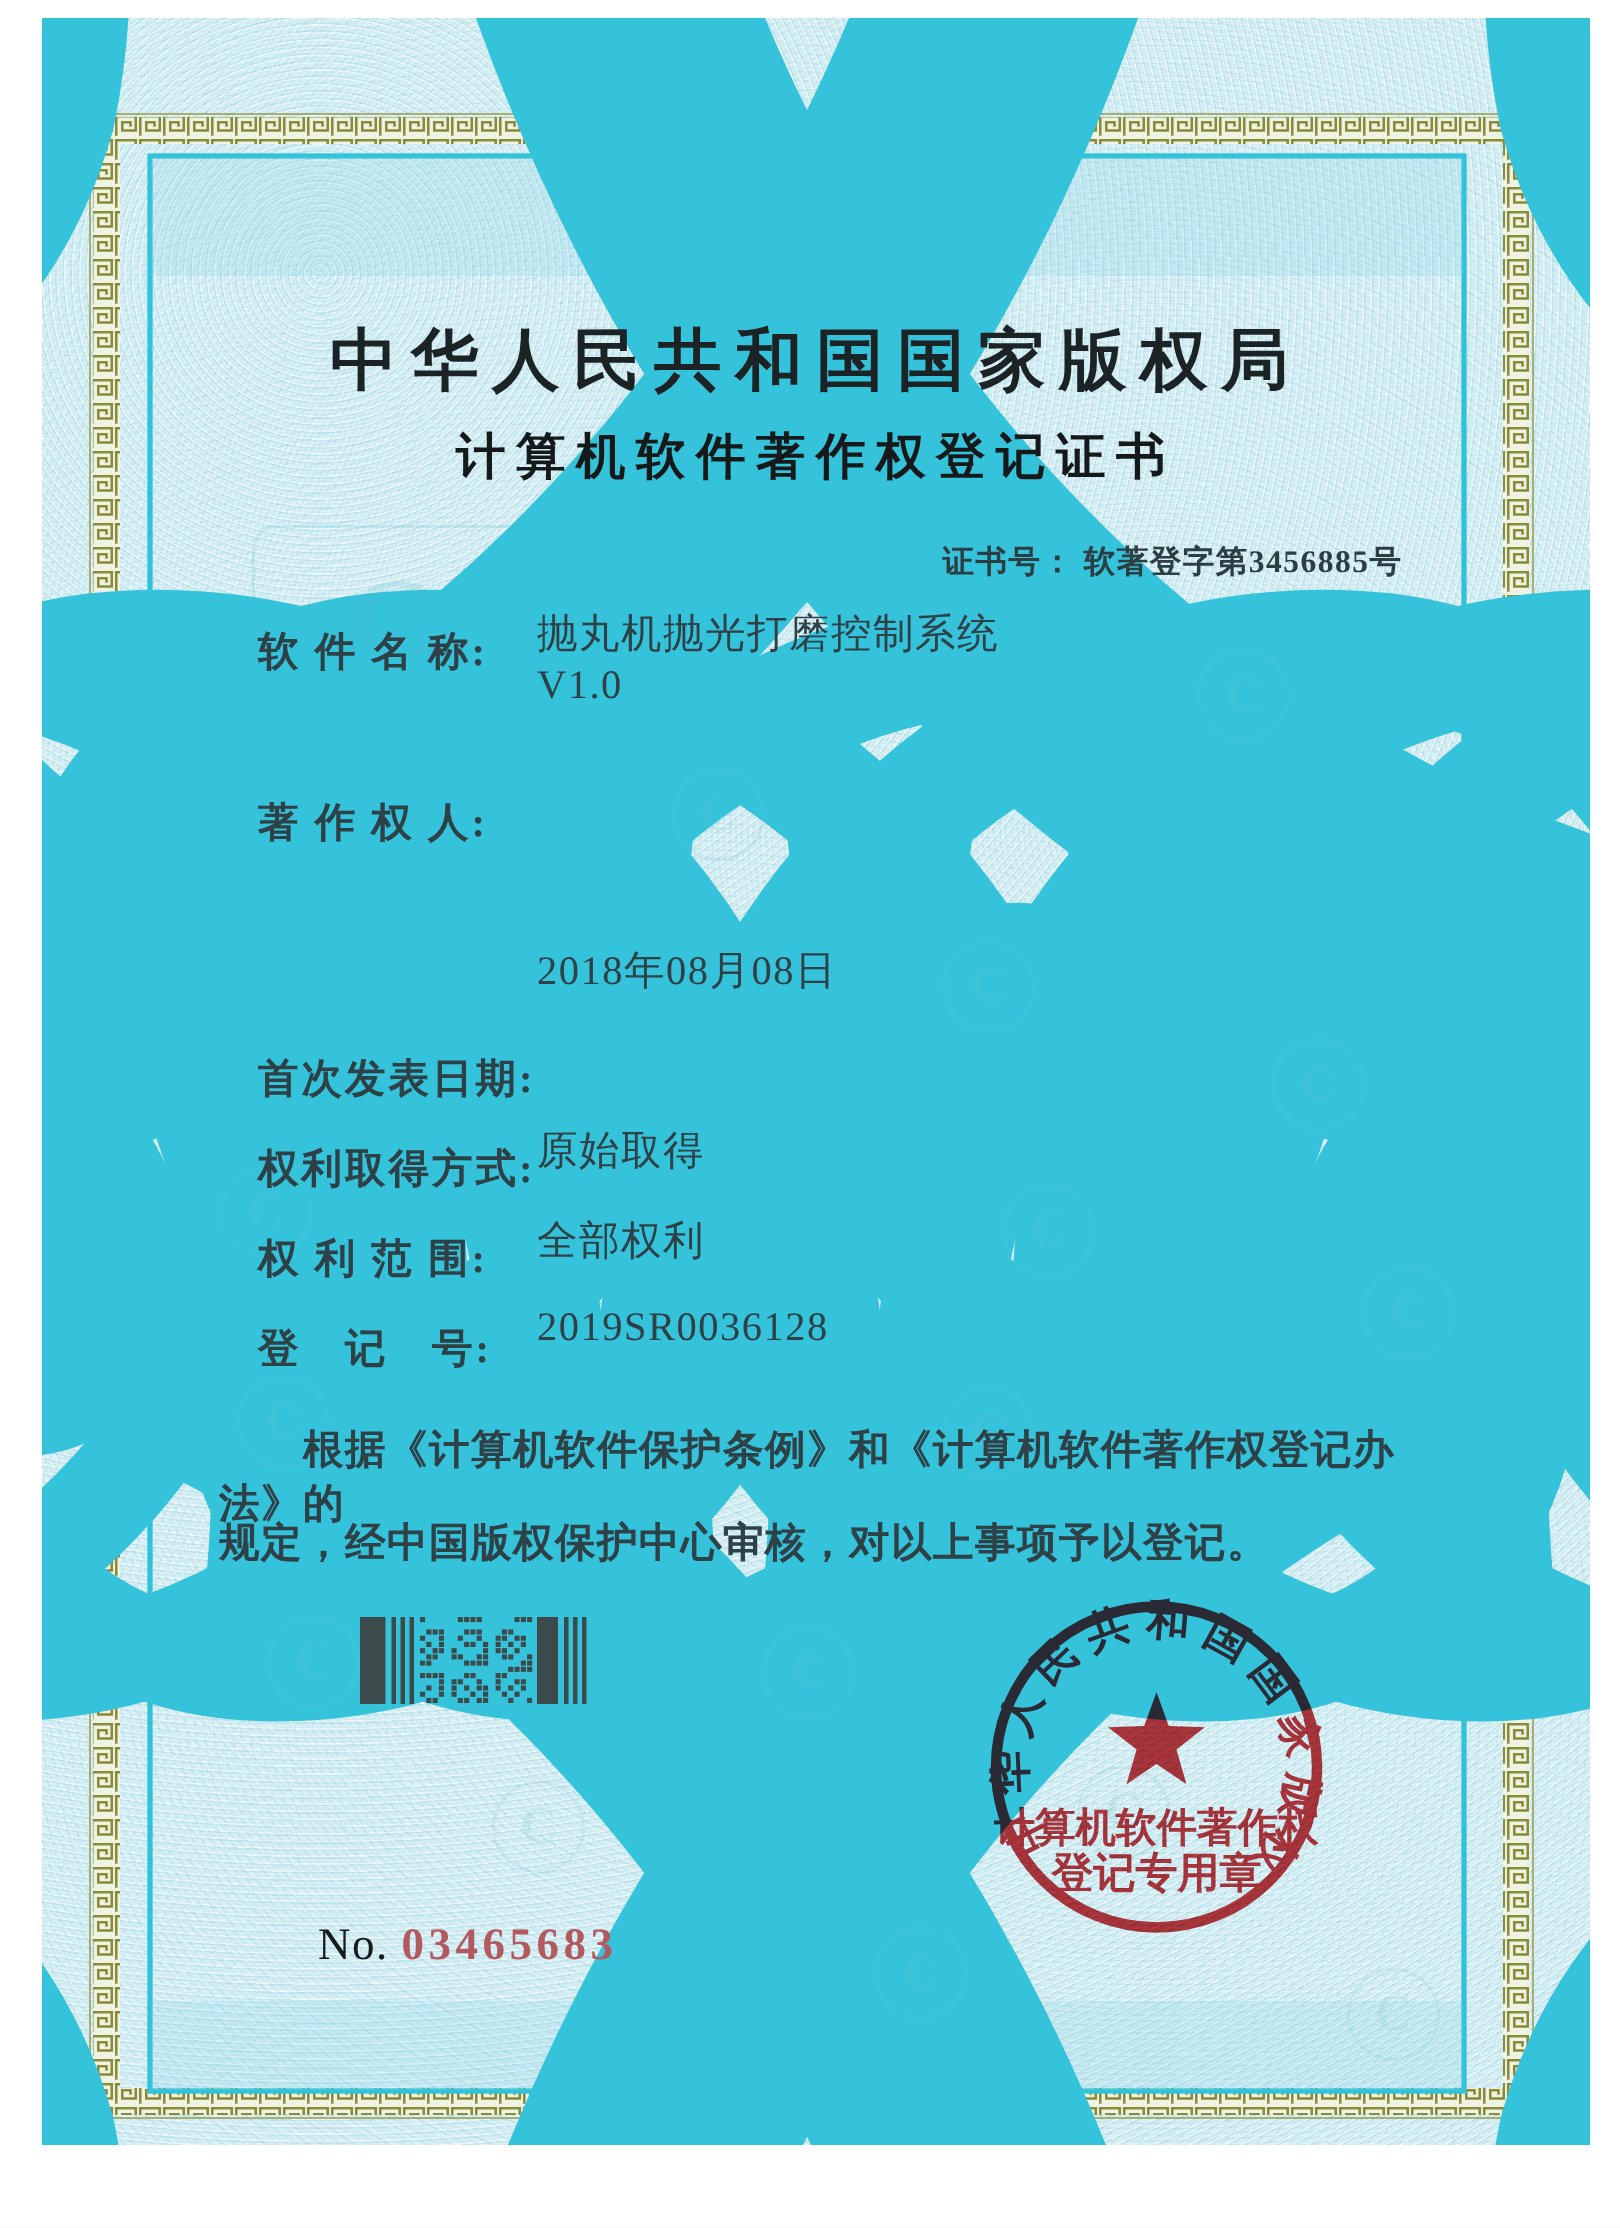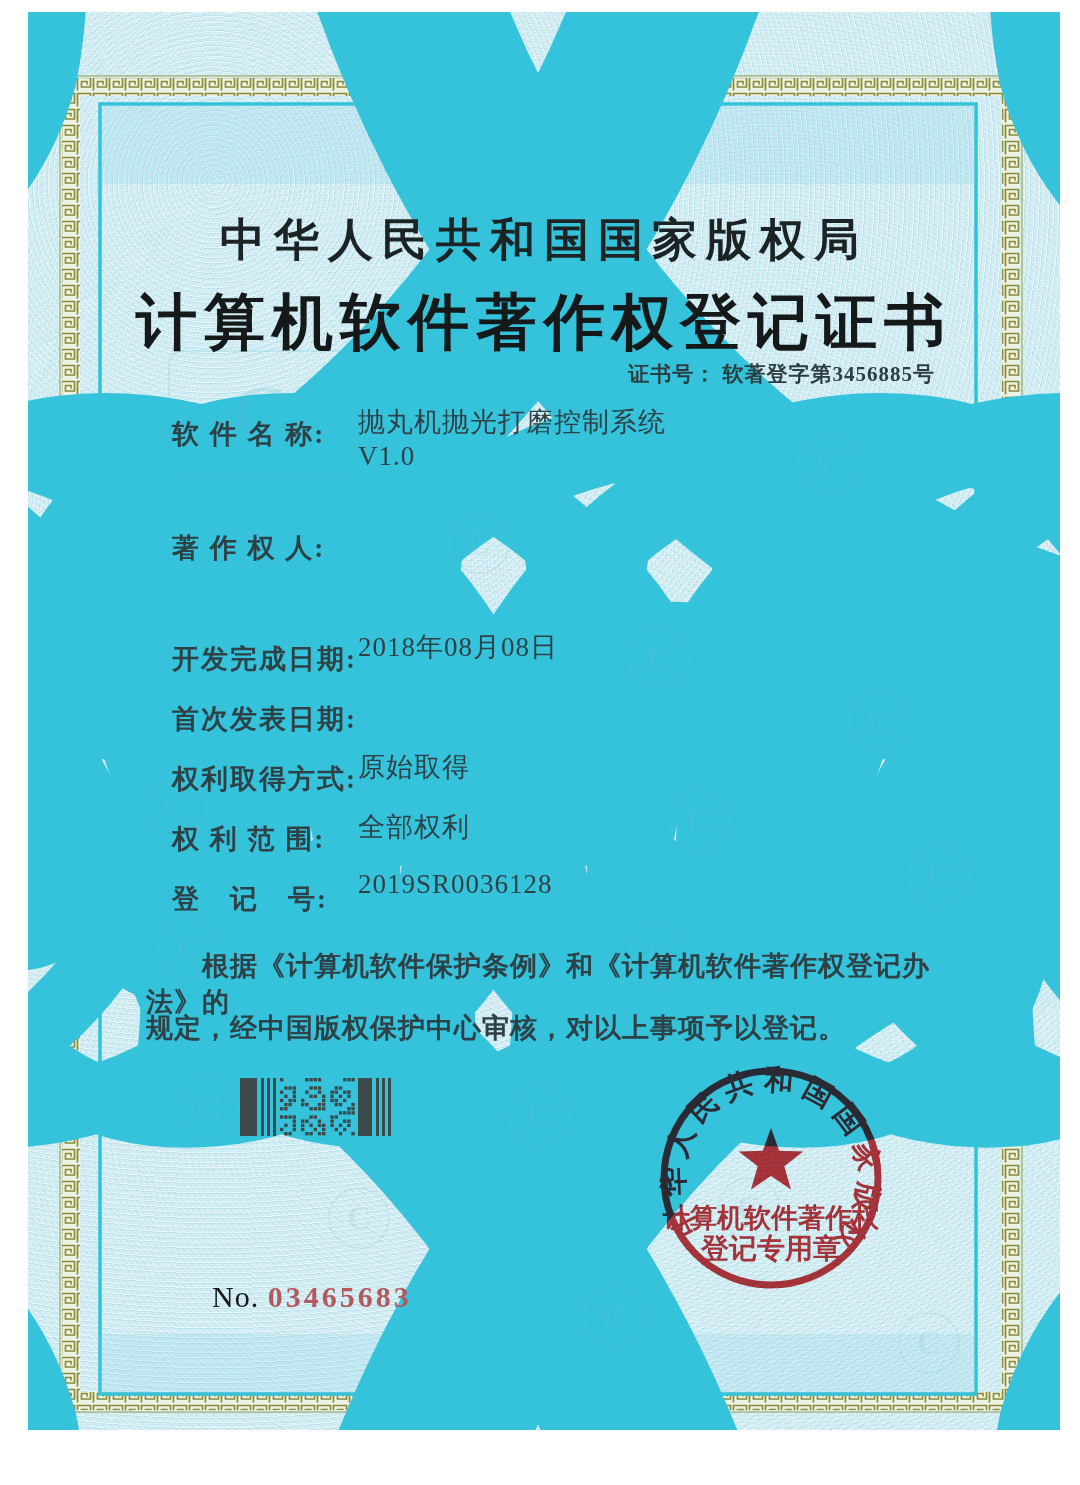--- a/index.html
+++ b/index.html
@@ -17,21 +17,21 @@
       repeating-linear-gradient(0deg, rgba(255,255,255,.20) 0 1px, rgba(0,0,0,0) 1px 3px);
   }
   .frame-svg{position:absolute;left:0;top:0;width:1032px;height:1418px;}
   .abs{position:absolute;}
   .authority{
     left:0;right:0;top:198px;text-align:center;
     font-size:45px;font-weight:700;letter-spacing:9px;color:#1b2324;
   }
   .cert-title{
     left:0;right:0;top:270px;text-align:center;
-    font-size:61px;font-weight:800;letter-spacing:7px;color:#15191a;
+    font-size:33px;font-weight:800;letter-spacing:7px;color:#15191a;
   }
   .cert-no{
     right:125px;top:348px;font-size:21px;font-weight:700;color:#2c3e42;letter-spacing:1px;
   }
   .field-label{position:absolute;left:144px;font-size:27px;font-weight:700;color:#2e4146;letter-spacing:2px;white-space:pre;margin-top:12px;}
   .field-value{position:absolute;left:330px;font-size:27px;font-weight:400;color:#2e4146;letter-spacing:1px;white-space:pre;}
   .statement-line{position:absolute;left:118px;width:820px;font-size:27px;font-weight:700;color:#2e4146;letter-spacing:1px;}
   .indent{text-indent:56px;}
   .wm{position:absolute;border:2px solid rgba(110,190,190,.35);border-radius:50%;
       color:rgba(110,190,190,.40);display:flex;align-items:center;justify-content:center;
@@ -130,21 +130,20 @@
     <span>证书号：</span>
     <span>软著登字第3456885号</span>
   </div>
 
   <span class="field-label" style="top:392px">软 件 名 称:</span>
   <span class="field-value" style="top:392px">抛丸机抛光打磨控制系统</span>
   <span class="field-value" style="top:429px">V1.0</span>
 
   <span class="field-label" style="top:506px">著 作 权 人:</span>
 
-  <span class="field-label" style="top:617px">开发完成日期:</span>
   <span class="field-value" style="top:617px">2018年08月08日</span>
 
   <span class="field-label" style="top:677px">首次发表日期:</span>
 
   <span class="field-label" style="top:737px">权利取得方式:</span>
   <span class="field-value" style="top:737px">原始取得</span>
 
   <span class="field-label" style="top:797px">权 利 范 围:</span>
   <span class="field-value" style="top:797px">全部权利</span>
 

